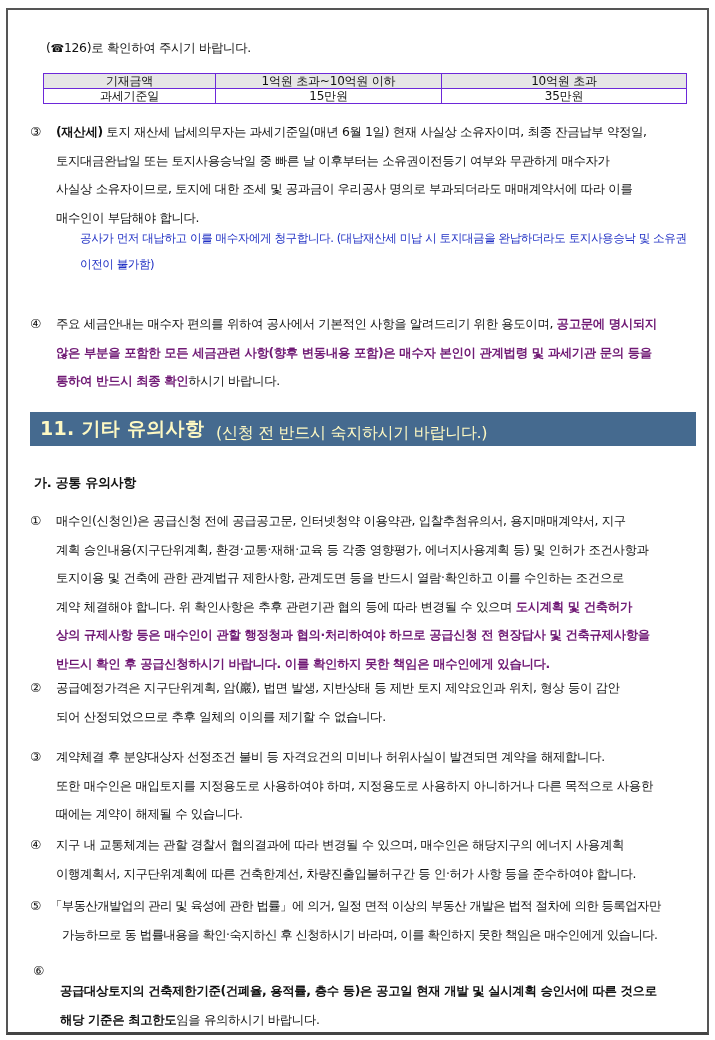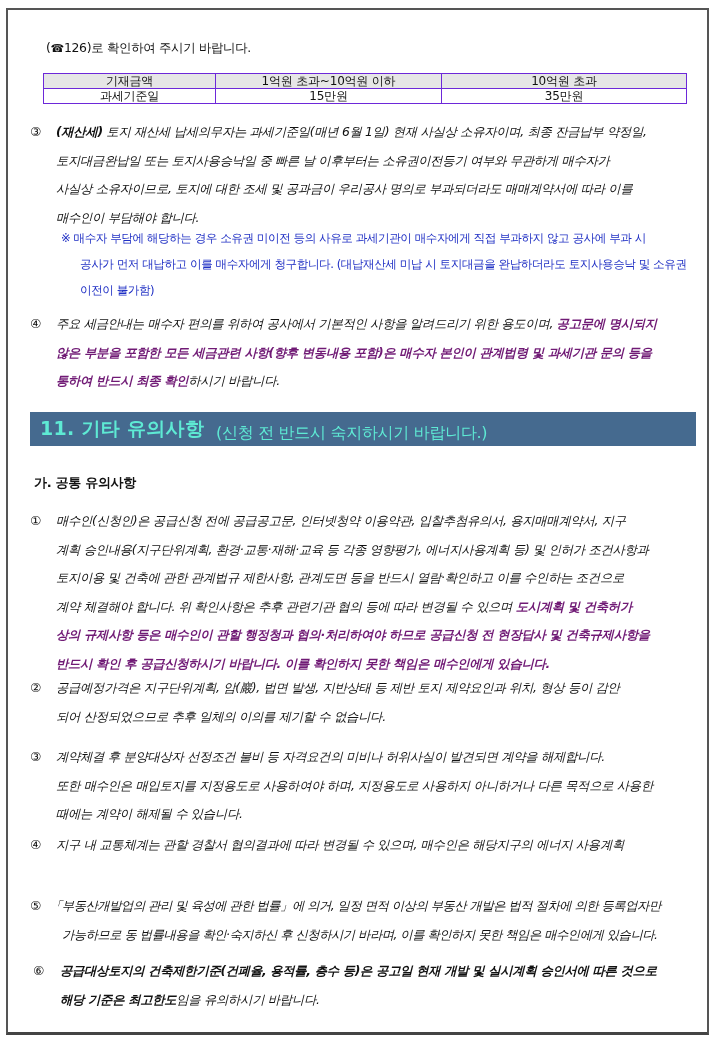--- a/index.html
+++ b/index.html
@@ -16,30 +16,30 @@
   table.tax {
     position: absolute; left: 35px; top: 63px; width: 644px; border-collapse: collapse;
     font-size: 12px; letter-spacing: -0.2px;
   }
   table.tax td { border: 1px solid #6d28d9; text-align: center; height: 15px; line-height: 14px; padding: 0; }
   table.tax tr.head td { background: #e6e6e6; }
   table.tax td.c1 { width: 172px; }
   table.tax td.c2 { width: 226px; margin-top: 24px; }
   .item { position: absolute; left: 22px; width: 670px; }
   .item .num { position: absolute; left: 0; top: 0; font-size: 12.5px; line-height: 27px; }
-  .item .lines { position: absolute; left: 26px; font-style: italic; }
+  .item .lines { position: absolute; left: 26px; }
   .line { font-size: 12.4px; line-height: 28.5px; white-space: nowrap; letter-spacing: -0.35px; }
   .b { font-weight: bold; }
   .red { color: #701a75; font-weight: bold; }
   .blue { color: #1f2fc4; }
   .note { position: absolute; left: 53px; }
   .note .line { font-size: 11.6px; line-height: 26px; letter-spacing: -0.45px; }
   .section-bar {
     position: absolute; left: 22px; top: 402px; width: 666px; height: 34px;
-    background: #456a8f; color: #5eead4; padding-left: 48px;
+    background: #456a8f; color: #fef9c3; padding-left: 48px;
   }
   .section-bar .big { position: absolute; left: 10px; top: 4px; font-size: 19px; font-weight: bold; letter-spacing: 0.3px; }
   .section-bar .small { position: absolute; left: 186px; top: 11px; font-size: 16px; font-weight: normal; letter-spacing: -0.3px; }
   .subhead { position: absolute; left: 26px; top: 464px; font-size: 13px; font-weight: bold; letter-spacing: -0.3px; }
 </style>
 </head>
 <body>
 
 <div class="page">
 
@@ -64,21 +64,20 @@
     <span class="num">③</span>
     <div class="lines">
       <div class="line"><span class="b">(재산세)</span><span> 토지 재산세 납세의무자는 과세기준일(매년 6월 1일) 현재 사실상 소유자이며, 최종 잔금납부 약정일,</span></div>
       <div class="line">토지대금완납일 또는 토지사용승낙일 중 빠른 날 이후부터는 소유권이전등기 여부와 무관하게 매수자가</div>
       <div class="line">사실상 소유자이므로, 토지에 대한 조세 및 공과금이 우리공사 명의로 부과되더라도 매매계약서에 따라 이를</div>
       <div class="line">매수인이 부담해야 합니다.</div>
     </div>
   </div>
 
   <div class="note blue" style="top:215px;">
-    <div class="line"><span>※</span> <span>매수자 부담에 해당하는 경우 소유권 미이전 등의 사유로 과세기관이 매수자에게 직접 부과하지 않고 공사에 부과 시</span></div>
     <div class="line" style="padding-left:19px;">공사가 먼저 대납하고 이를 매수자에게 청구합니다. (대납재산세 미납 시 토지대금을 완납하더라도 토지사용승낙 및 소유권</div>
     <div class="line" style="padding-left:19px;">이전이 불가함)</div>
   </div>
 
   <div class="item" style="top:300px;">
     <span class="num">④</span>
     <div class="lines">
       <div class="line"><span>주요 세금안내는 매수자 편의를 위하여 공사에서 기본적인 사항을 알려드리기 위한 용도이며, </span><span class="red">공고문에 명시되지</span></div>
       <div class="line red">않은 부분을 포함한 모든 세금관련 사항(향후 변동내용 포함)은 매수자 본인이 관계법령 및 과세기관 문의 등을</div>
       <div class="line"><span class="red">통하여 반드시 최종 확인</span><span>하시기 바랍니다.</span></div>
@@ -118,32 +117,33 @@
       <div class="line">계약체결 후 분양대상자 선정조건 불비 등 자격요건의 미비나 허위사실이 발견되면 계약을 해제합니다.</div>
       <div class="line">또한 매수인은 매입토지를 지정용도로 사용하여야 하며, 지정용도로 사용하지 아니하거나 다른 목적으로 사용한</div>
       <div class="line">때에는 계약이 해제될 수 있습니다.</div>
     </div>
   </div>
 
   <div class="item" style="top:821px;">
     <span class="num">④</span>
     <div class="lines">
       <div class="line">지구 내 교통체계는 관할 경찰서 협의결과에 따라 변경될 수 있으며, 매수인은 해당지구의 에너지 사용계획</div>
+      <div class="line">이행계획서, 지구단위계획에 따른 건축한계선, 차량진출입불허구간 등 인·허가 사항 등을 준수하여야 합니다.</div>
     </div>
   </div>
 
   <div class="item" style="top:882px;">
     <span class="num">⑤</span>
     <div class="lines" style="left:20px;">
       <div class="line" style="letter-spacing:-0.55px;">「부동산개발업의 관리 및 육성에 관한 법률」에 의거, 일정 면적 이상의 부동산 개발은 법적 절차에 의한 등록업자만</div>
       <div class="line" style="padding-left:12px; letter-spacing:-0.55px;">가능하므로 동 법률내용을 확인·숙지하신 후 신청하시기 바라며, 이를 확인하지 못한 책임은 매수인에게 있습니다.</div>
     </div>
   </div>
 
   <div class="item" style="top:947px;">
     <span class="num" style="left:3px;">⑥</span>
-    <div class="lines" style="left:30px;">
+    <div class="lines" style="left:30px;margin-top:20px;">
       <div class="line b">공급대상토지의 건축제한기준(건폐율, 용적률, 층수 등)은 공고일 현재 개발 및 실시계획 승인서에 따른 것으로</div>
       <div class="line"><span class="b">해당 기준은 최고한도</span><span>임을 유의하시기 바랍니다.</span></div>
     </div>
   </div>
 
 </div>
 
 </body></html>

